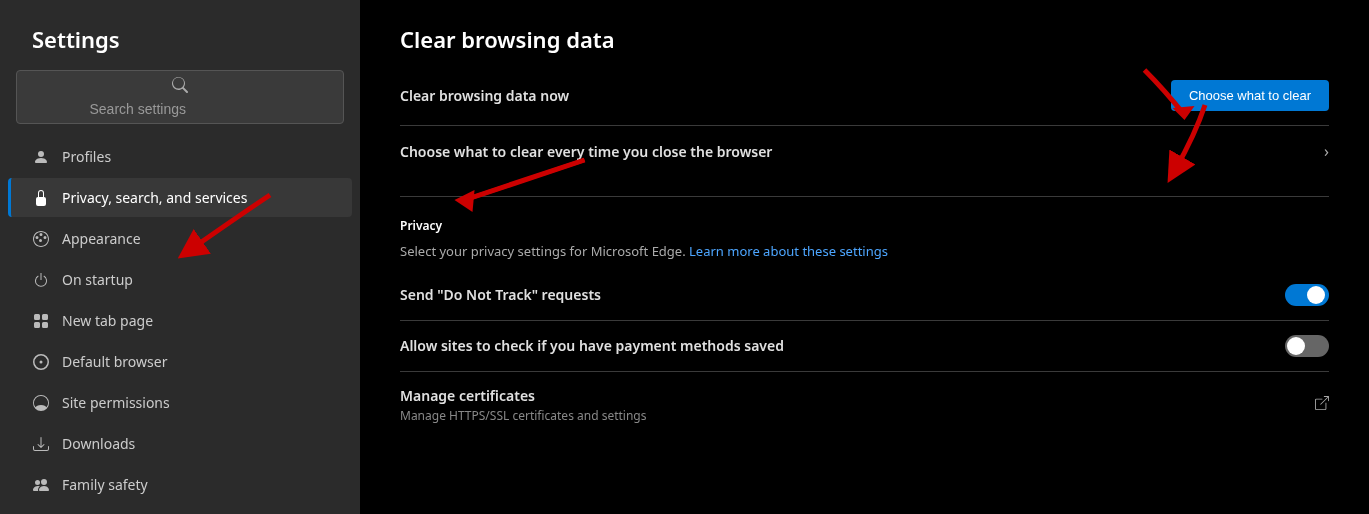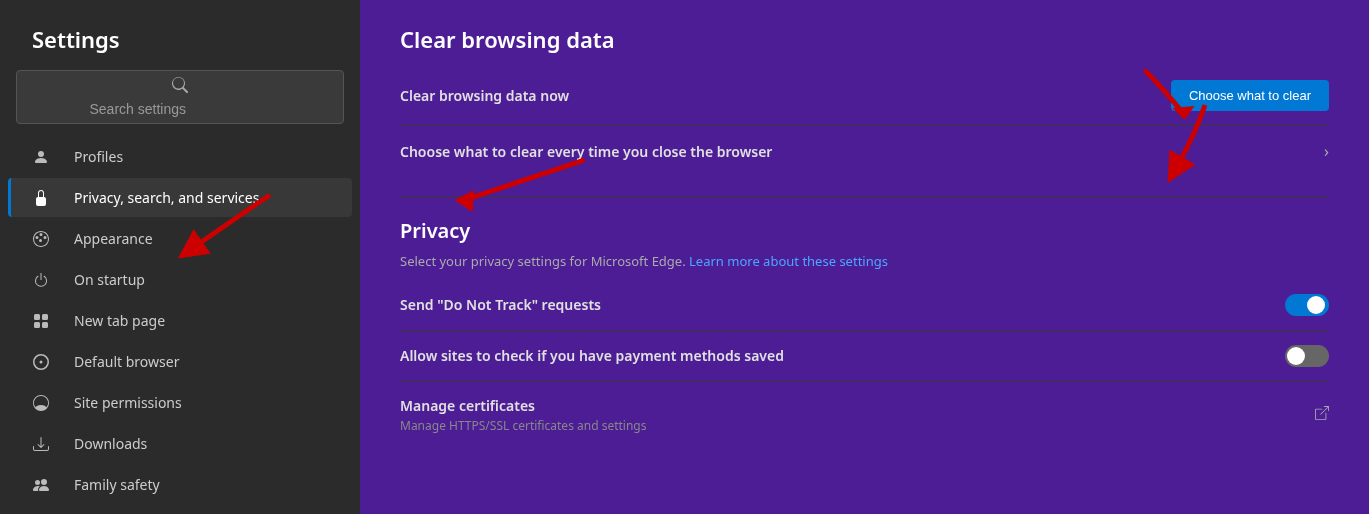--- a/index.html
+++ b/index.html
@@ -48,21 +48,21 @@
       color: #ccc;
       font-size: 14px;
       flex: 1;
     }
     .search-box input::placeholder { color: #999; }
     .search-icon-svg { color: #aaa; flex-shrink: 0; }
 
     .nav-item {
       display: flex;
       align-items: center;
-      gap: 24px;
+      gap: 12px;
       padding: 10px 16px 10px 24px;
       cursor: pointer;
       border-radius: 4px;
       margin: 1px 8px;
       color: #ccc;
       font-size: 14px;
       position: relative;
     }
     .nav-item.active {
       background: #383838;
@@ -77,21 +77,21 @@
       align-items: center;
       justify-content: center;
       flex-shrink: 0;
       color: #bbb;
     }
     .nav-item.active .nav-icon { color: #fff; }
 
     
     .main {
       flex: 1;
-      background: #4c1d95;
+      background: #000000;
       overflow-y: auto;
       padding: 24px 40px;
     }
 
     .section-title {
       font-size: 22px;
       font-weight: 600;
       color: #ffffff;
       margin-bottom: 12px;
     }
@@ -166,21 +166,21 @@
     
     .ext-icon {
       color: #aaa;
       font-size: 14px;
     }
 
     
     .section-divider { margin: 20px 0 16px 0; }
 
     .privacy-section-title {
-      font-size: 20px;
+      font-size: 12px;
       font-weight: 600;
       color: #ffffff;
       margin-bottom: 8px;
     }
   </style>
 </head>
 <body>
 
 <nav class="sidebar">
   <div class="sidebar-title">Settings</div>

